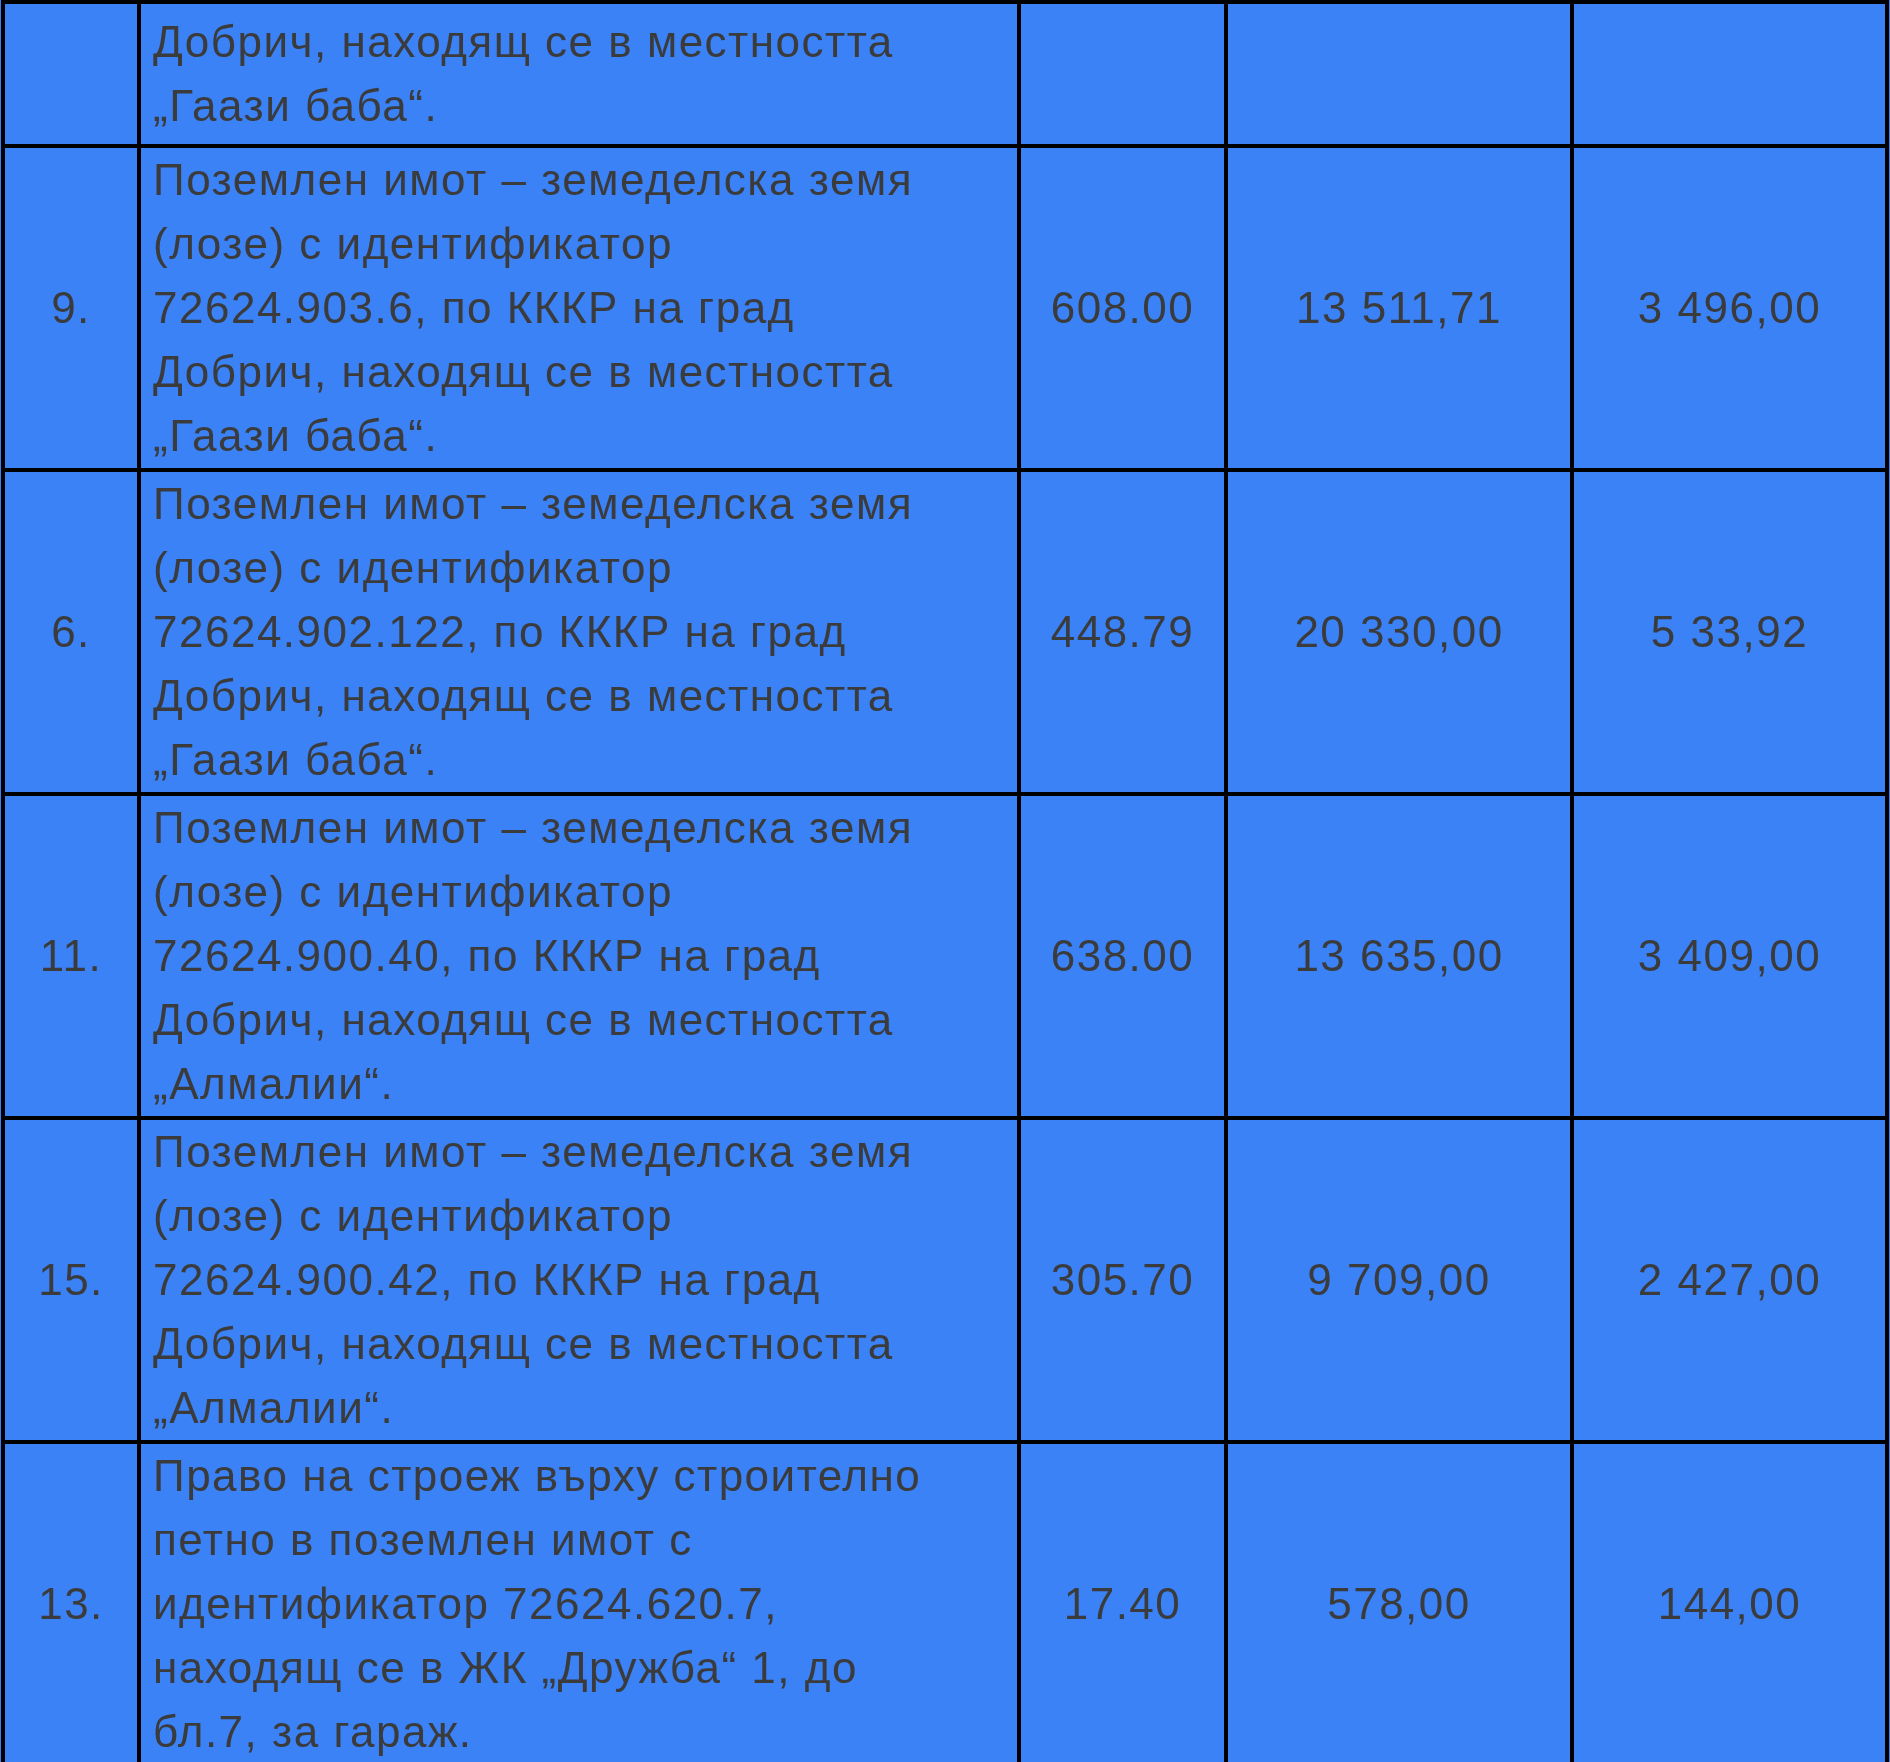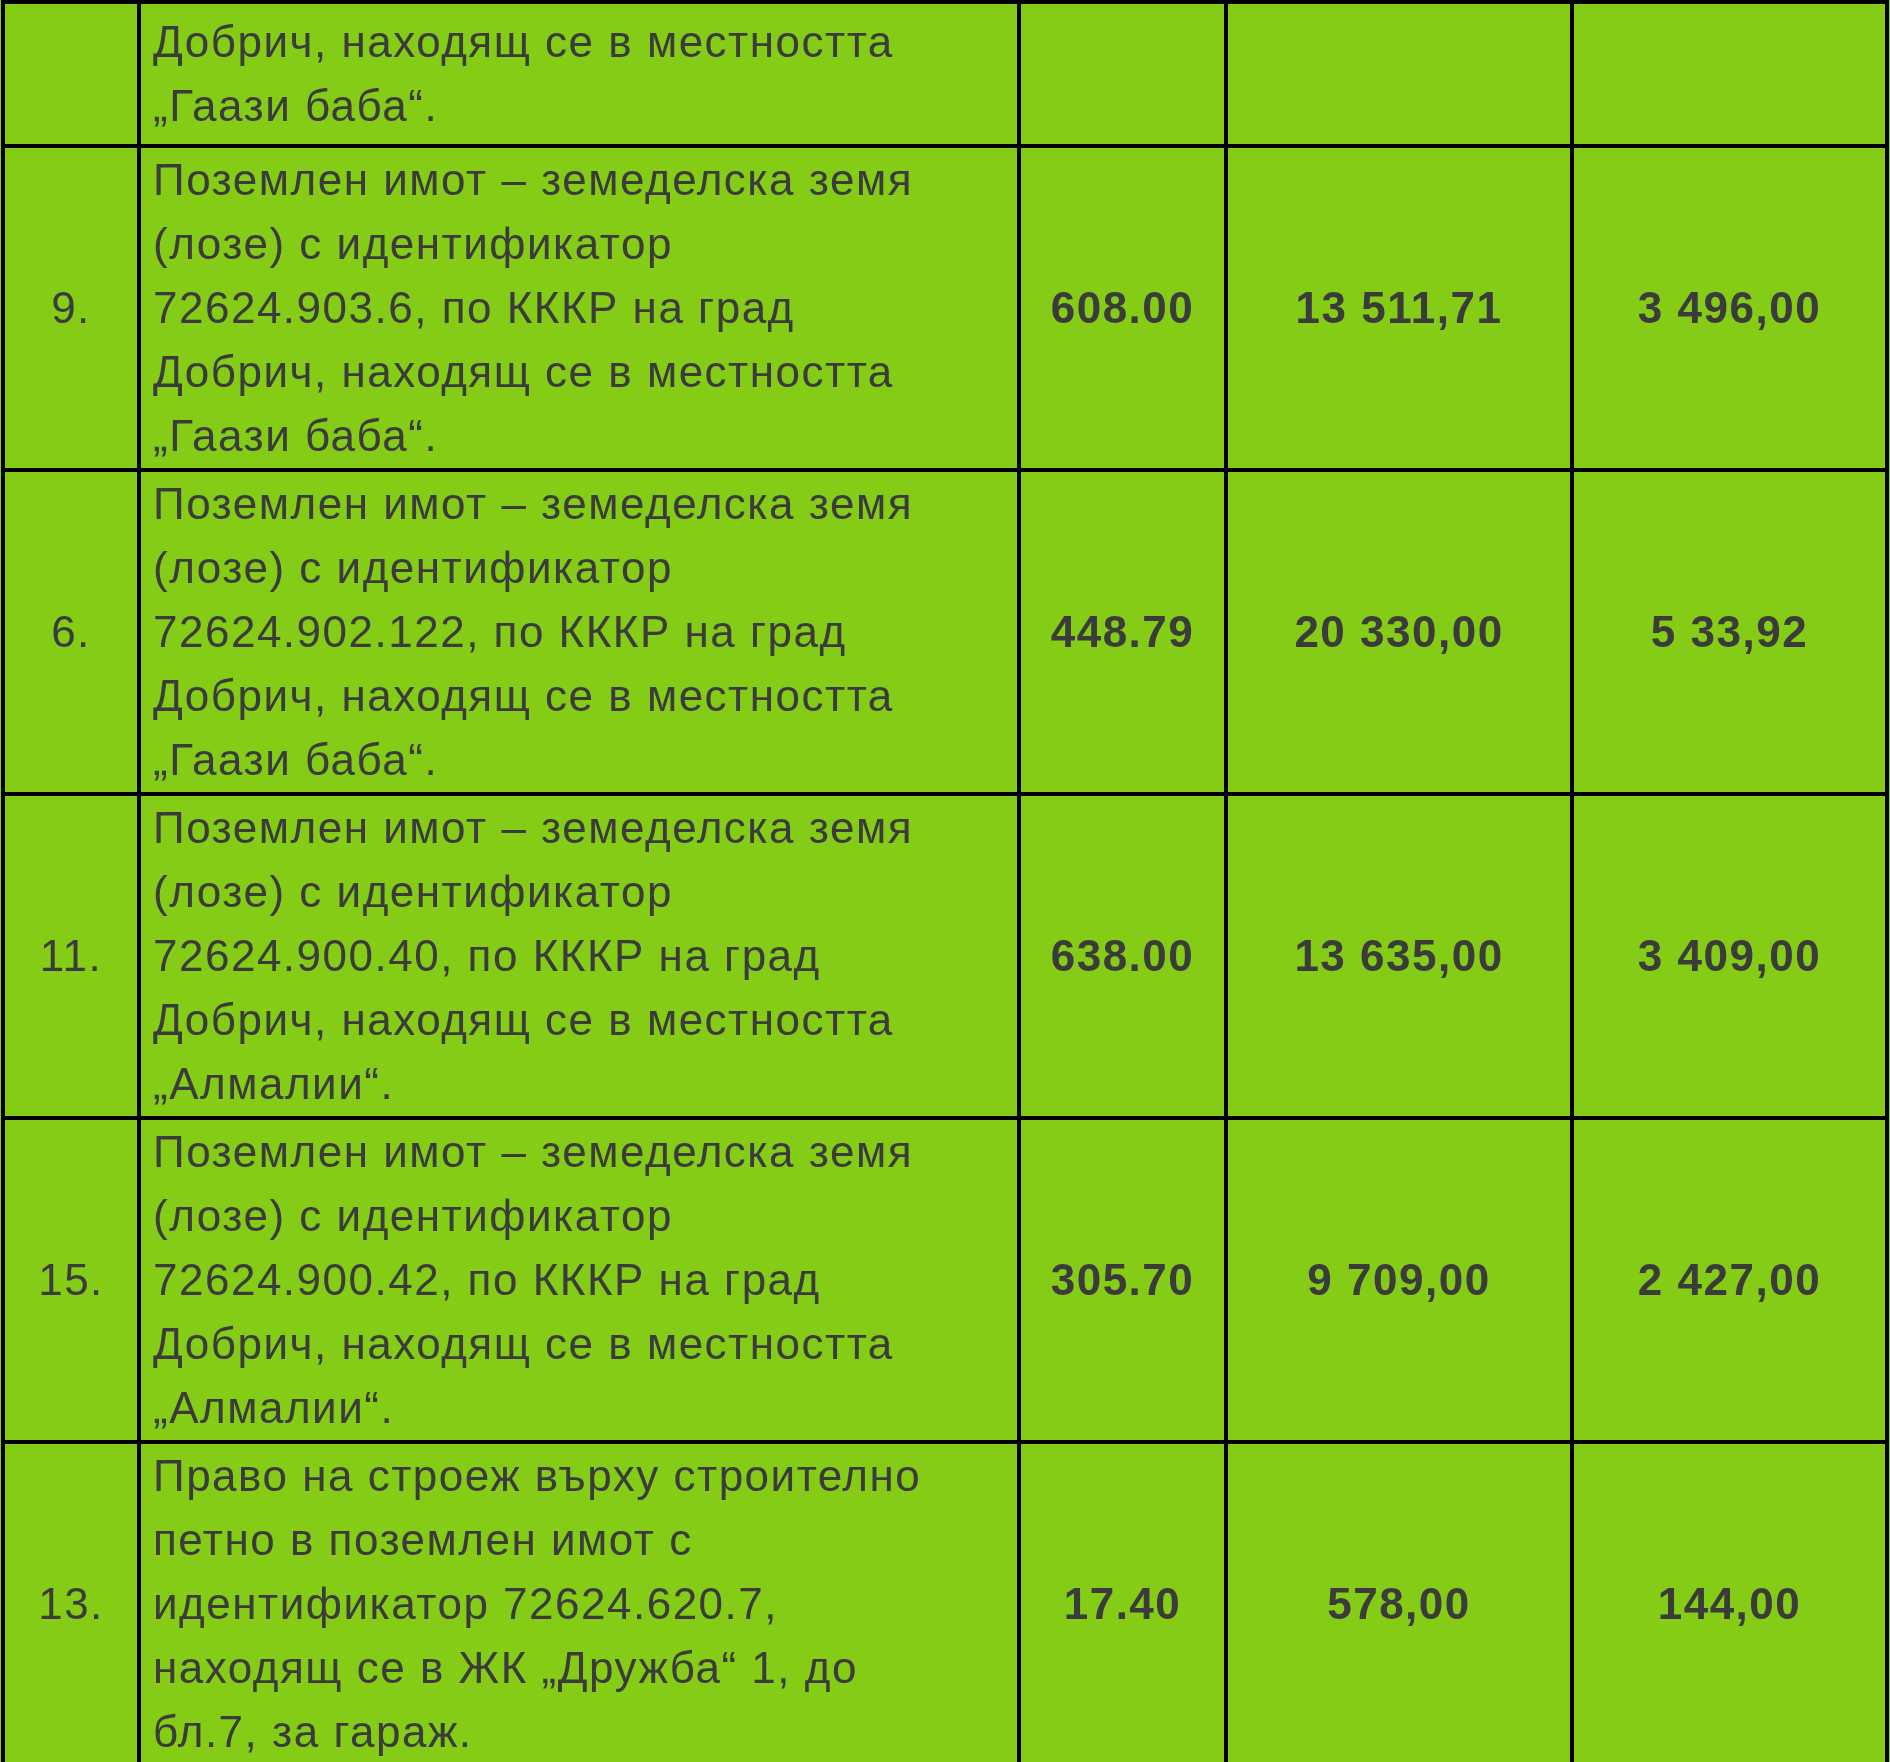--- a/index.html
+++ b/index.html
@@ -4,21 +4,21 @@
 <style>
   html, body {
     margin: 0;
     padding: 0;
     background: #ffffff;
   }
   .page {
     width: 1890px;
     height: 1762px;
     overflow: hidden;
-    background: #84cc16;
+    background: #3b82f6;
     font-family: "Liberation Sans", "DejaVu Sans", sans-serif;
   }
   table.doc-table {
     border-collapse: collapse;
     table-layout: fixed;
     width: 1886px;
     margin-left: 1px;
   }
   table.doc-table td {
     border: 4px solid #000000;
@@ -43,21 +43,20 @@
     padding: 0;
   }
   td.cell-desc {
     text-align: left;
     padding: 0 10px 0 12px;
     white-space: pre-line;
   }
   td.cell-val {
     text-align: center;
     padding: 0;
-    font-weight: bold;
   }
 </style>
 </head>
 <body>
 
 <div class="page">
   <table class="doc-table">
     <colgroup>
       <col class="c-num">
       <col class="c-desc">

